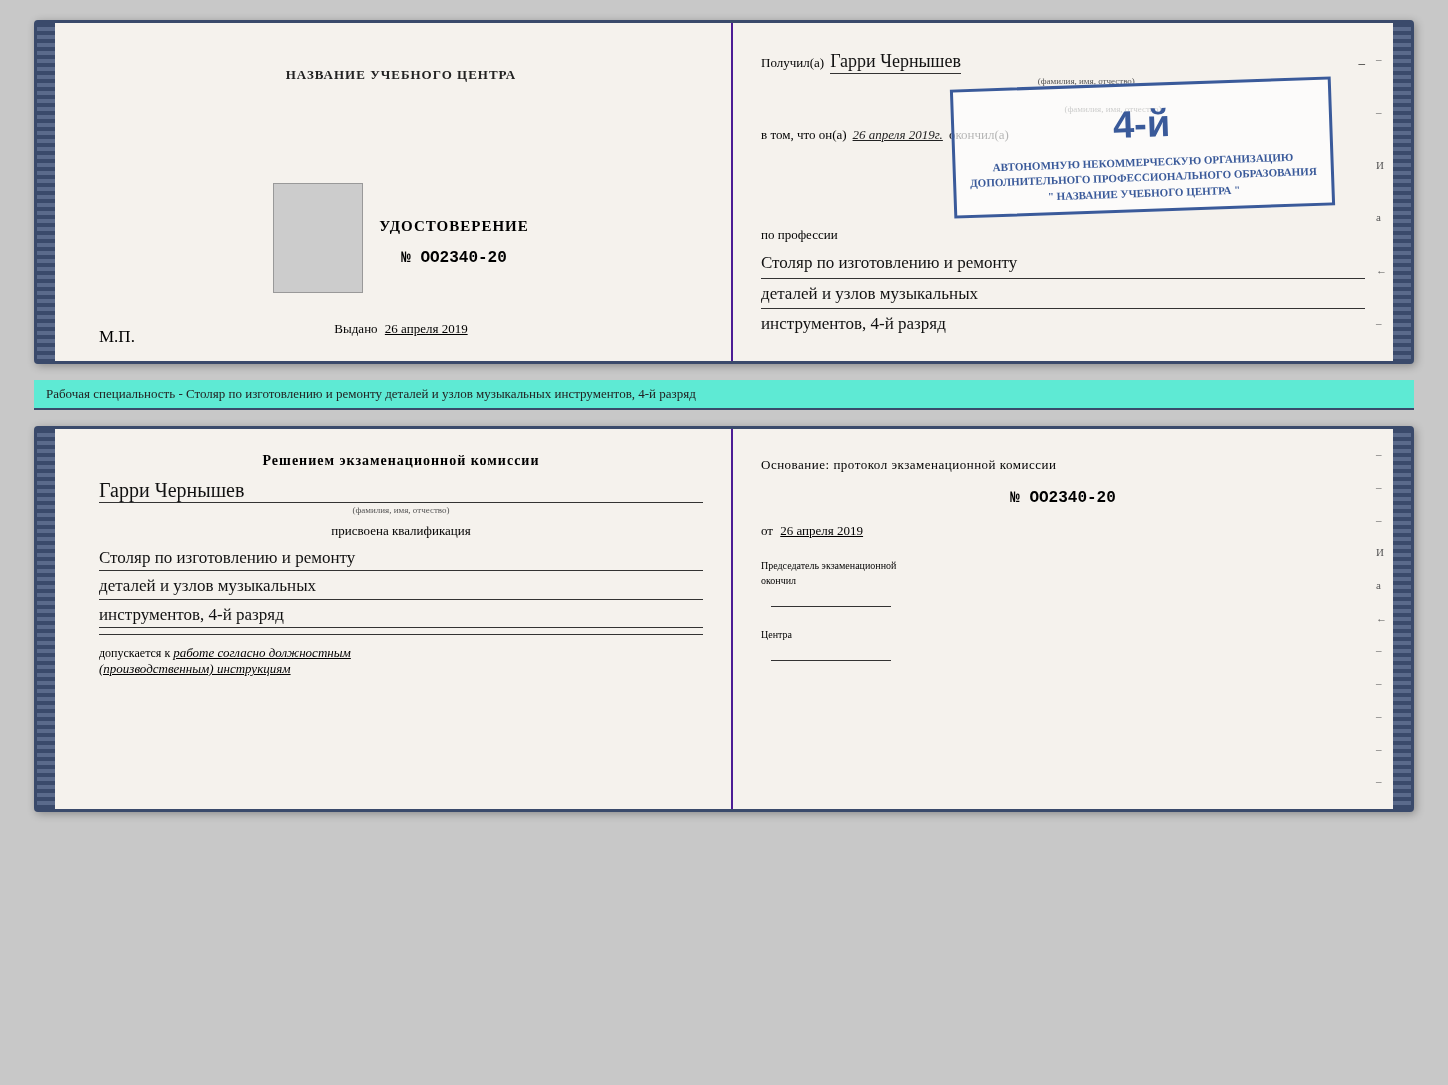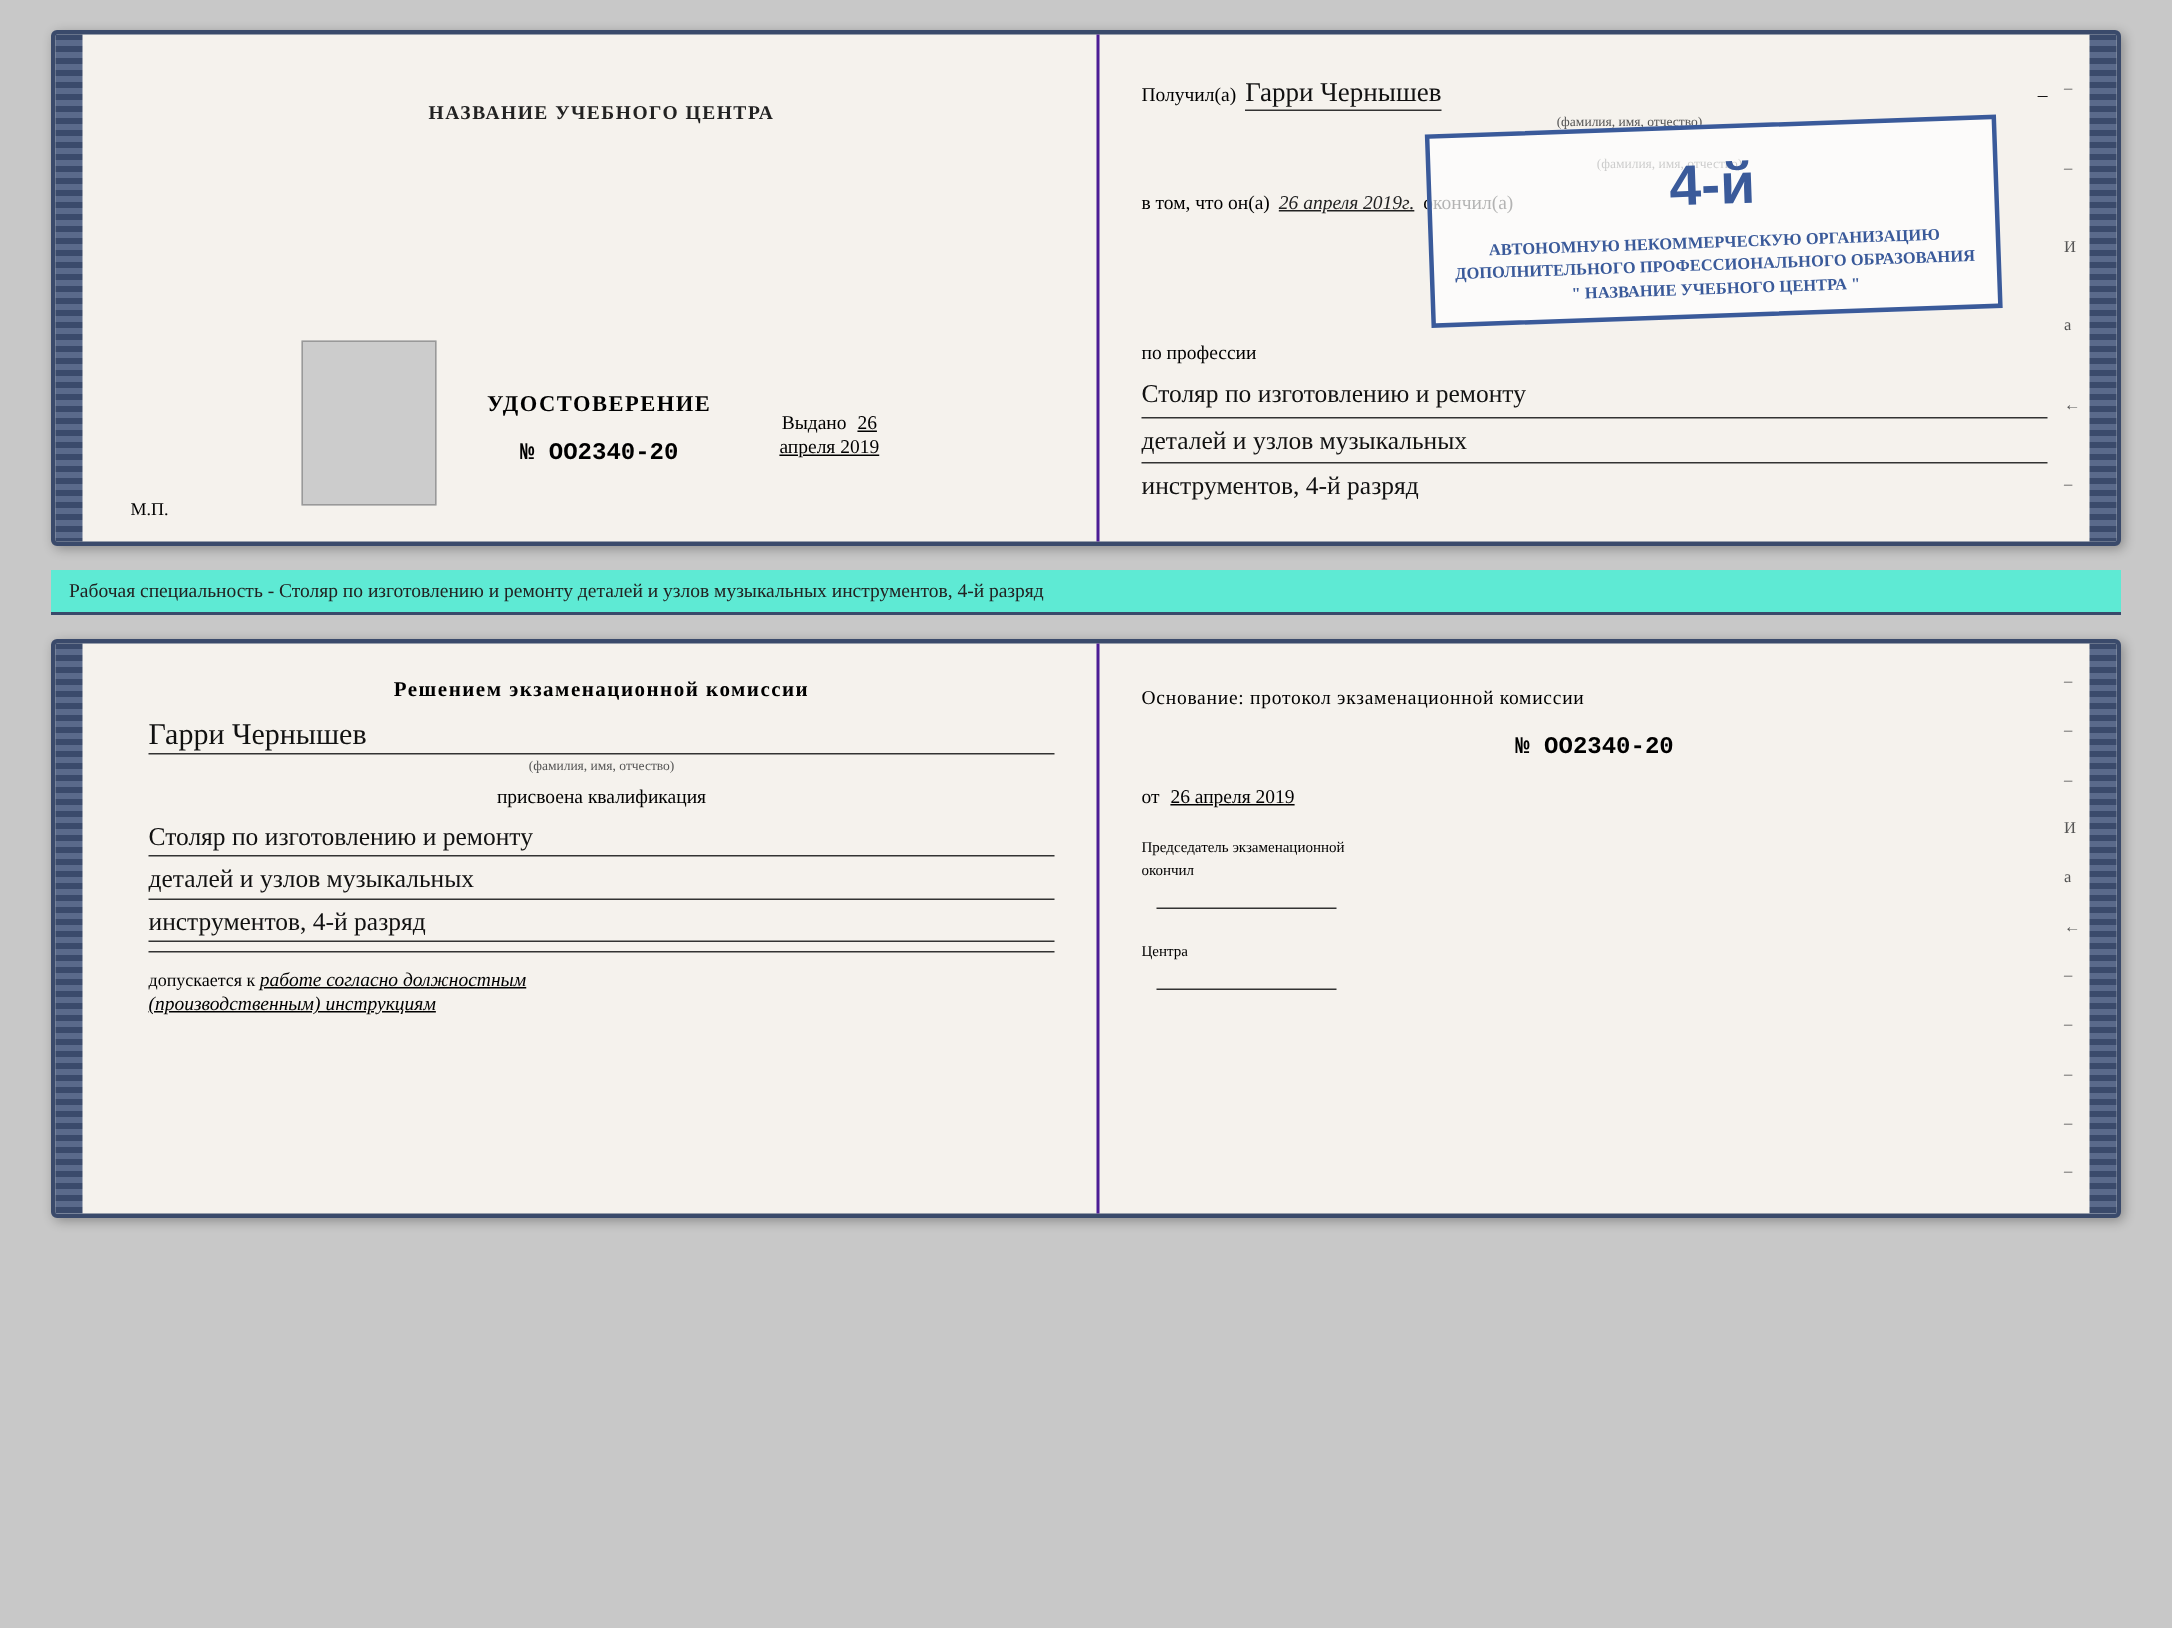--- a/index.html
+++ b/index.html
@@ -90,24 +90,24 @@
 
     .cert-number {
       text-align: center;
       font-size: 16px;
       font-weight: bold;
       margin-top: 4px;
       font-family: 'Courier New', monospace;
     }
 
     .mp-label {
-      font-size: 12px;
+      font-size: 17px;
       position: absolute;
       bottom: 14px;
-      left: 16px;
+      left: 28px;
     }
 
     
     .top-doc .doc-right {
       font-size: 13px;
       line-height: 1.6;
     }
 
     .recipient-line {
       display: flex;
@@ -333,21 +333,21 @@
 
 <div class="document-row top-doc">
 
   <div class="spine-left"></div>
 
   <div class="doc-left">
     <div style="text-align:center; margin-top:10px;">
       <div class="institution-name">НАЗВАНИЕ УЧЕБНОГО ЦЕНТРА</div>
     </div>
 
-    <div style="position:relative; display:flex; flex-direction:row; align-items:center; margin-top:30px; gap:12px;">
+    <div style="position:relative; display:flex; flex-direction:column; align-items:center; margin-top:30px; gap:12px;">
       <div style="display:flex; gap:16px; align-items:center; width:100%;">
         <div class="photo-placeholder" style="position:relative; left:0; top:0; transform:none;"></div>
         <div style="display:flex; flex-direction:column; align-items:center; flex:1; gap:10px;">
           <div class="certificate-label">УДОСТОВЕРЕНИЕ</div>
           <div class="cert-number">№ OO2340-20</div>
         </div>
       </div>
       <div style="margin-top:16px; font-size:13px; text-align:center;">
         <span>Выдано</span>
         <span style="text-decoration:underline; margin-left:4px;">26 апреля 2019</span>

